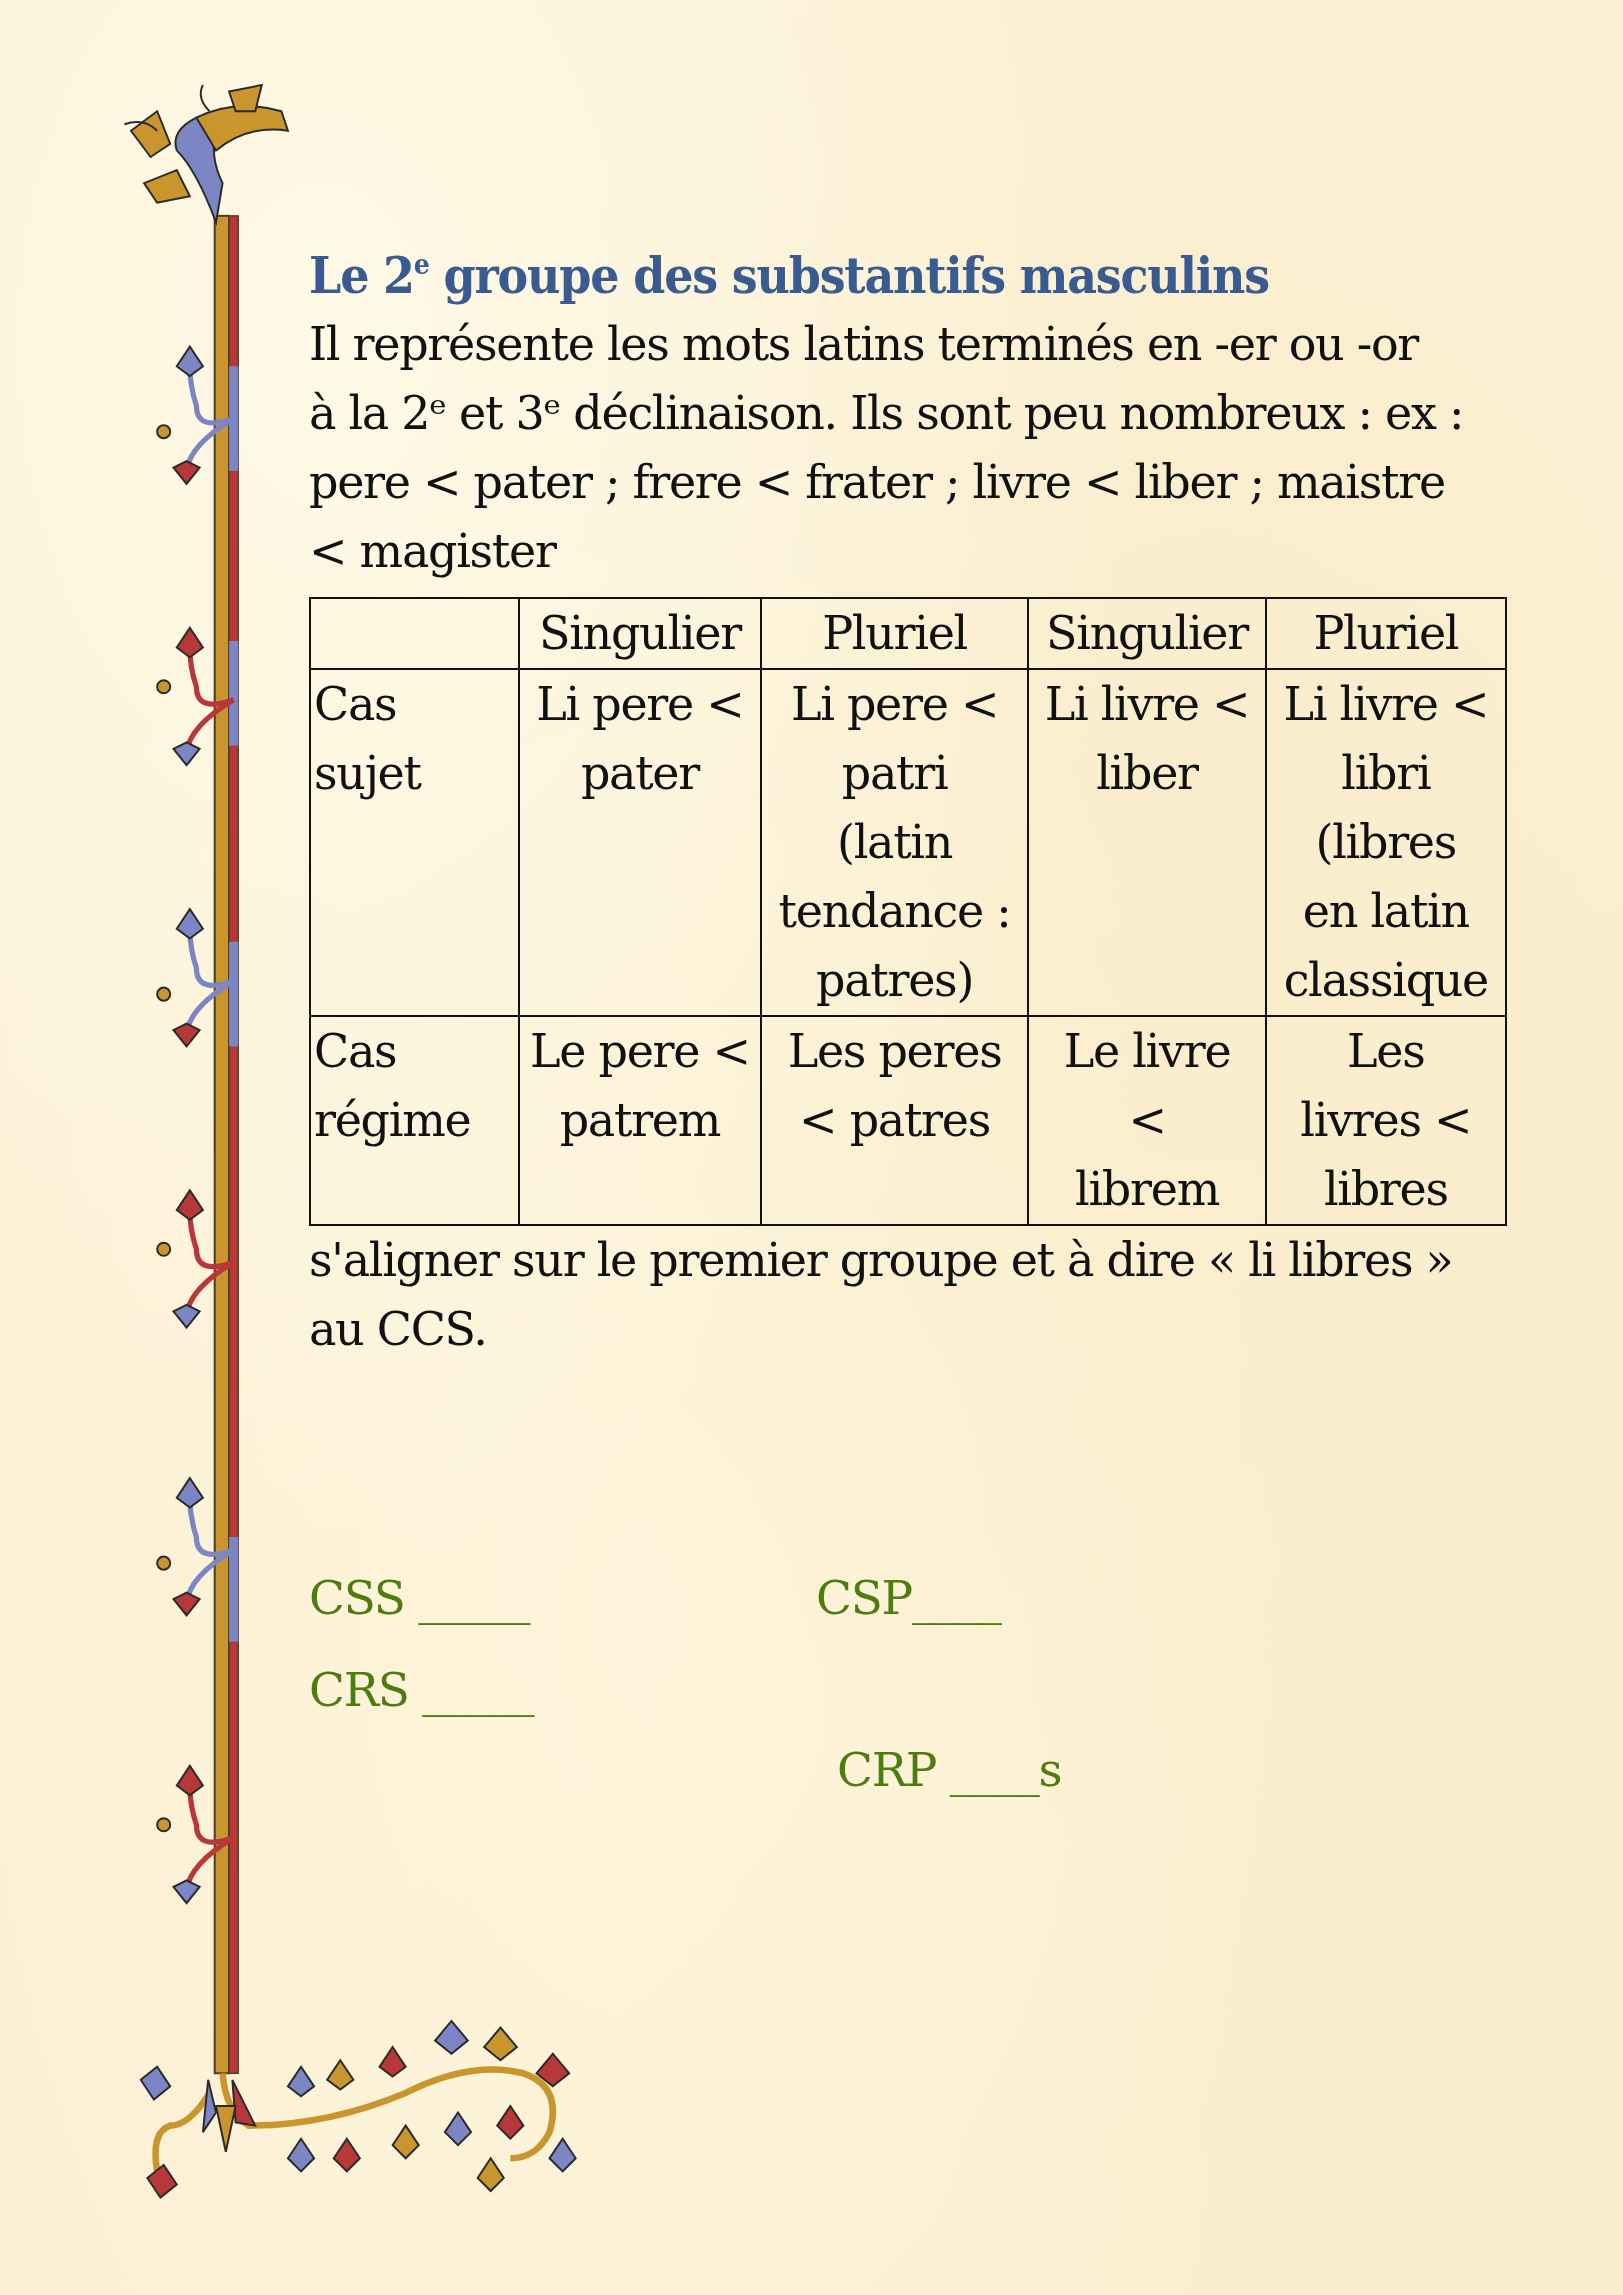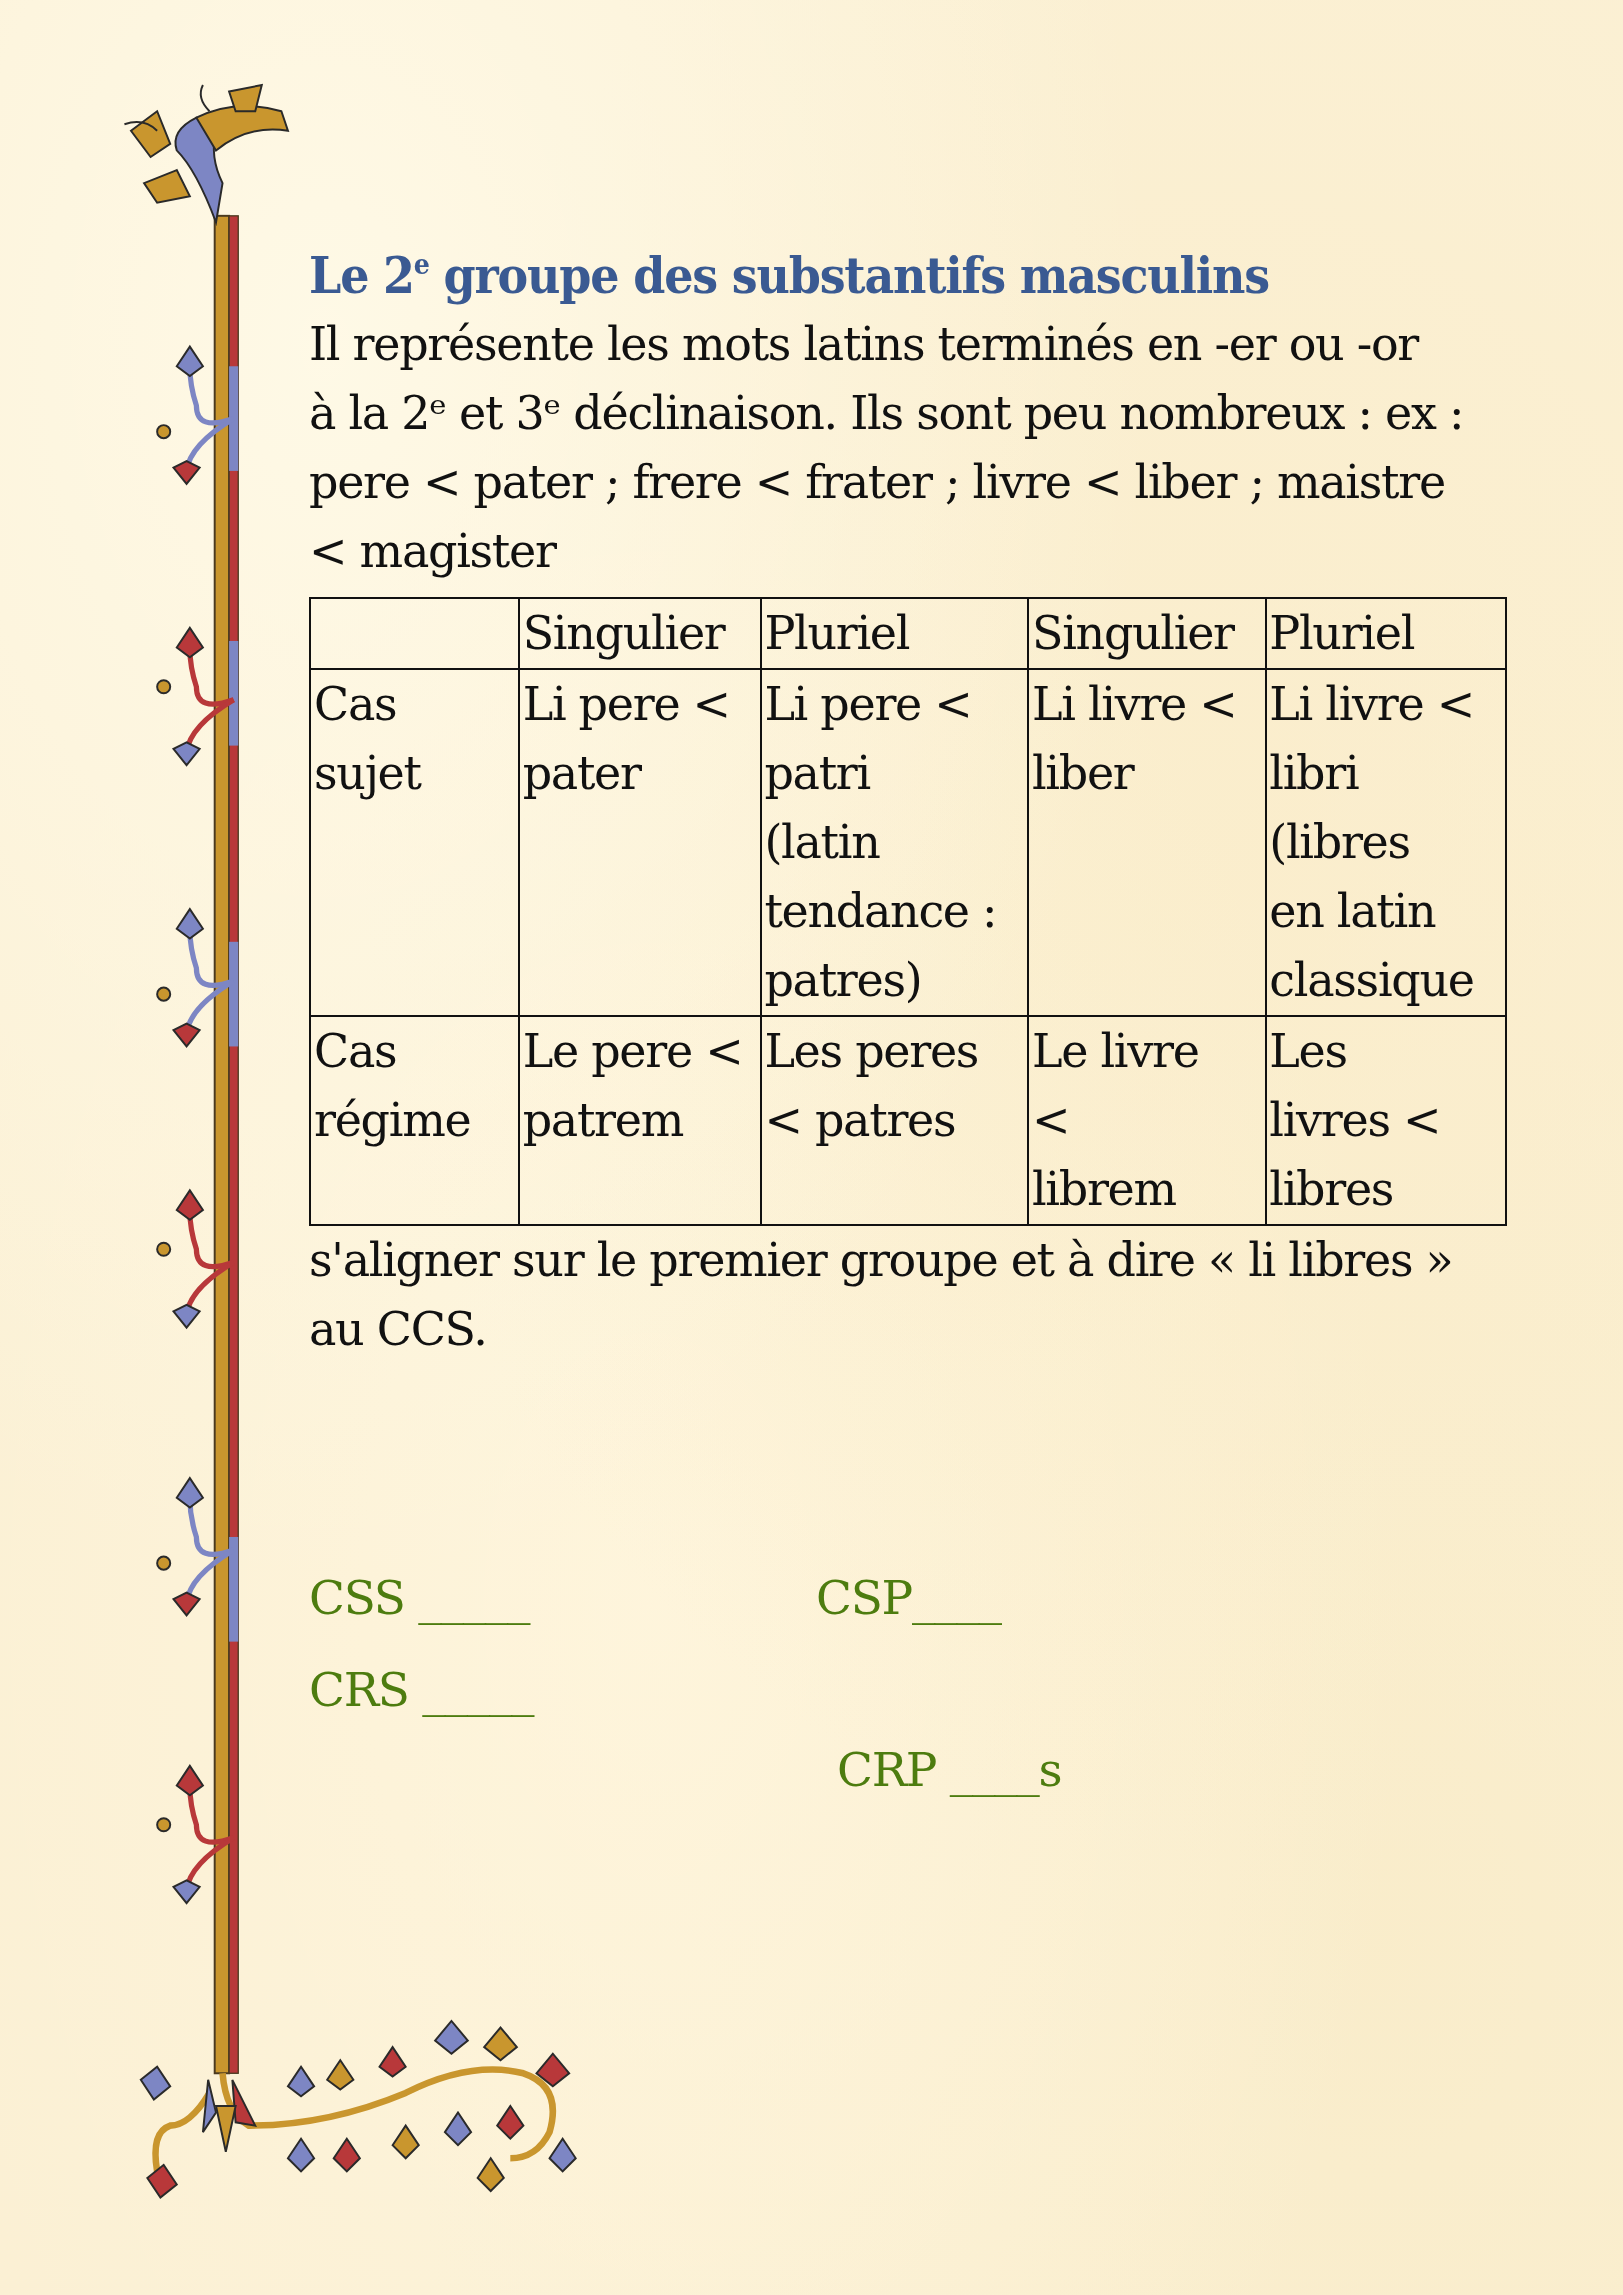--- a/index.html
+++ b/index.html
@@ -28,21 +28,21 @@
   .intro {
     font-size:46px; line-height:69px; margin:1.3px 0 0 0;
     text-align:justify; letter-spacing:-1.3px;
   }
   .intro span.line { display:block; white-space:nowrap; }
   table.decl {
     border-collapse:collapse; margin-top:11.8px; width:1198px;
     font-size:46px; line-height:69px; letter-spacing:-1.3px;
   }
   table.decl td {
-    border:2px solid #111; vertical-align:top; 
+    border:2px solid #111; vertical-align:top; text-align:center;
     padding:0 2.6px;
   }
   table.decl td.rowhead { text-align:left; padding-left:3px; }
   table.decl tr.head td { height:67px; }
   .c0 { width:208px; } .c1 { width:239px; } .c2 { width:268px; } .c3 { width:234px; } .c4 { width:237px; }
   .outro { font-size:46px; line-height:69px; margin:0; letter-spacing:-1.3px; }
   .outro span.line { display:block; white-space:nowrap; }
   .drill {
     position:absolute; color:#4d7c0f; font-size:47px; letter-spacing:-1.3px;
     white-space:nowrap;

